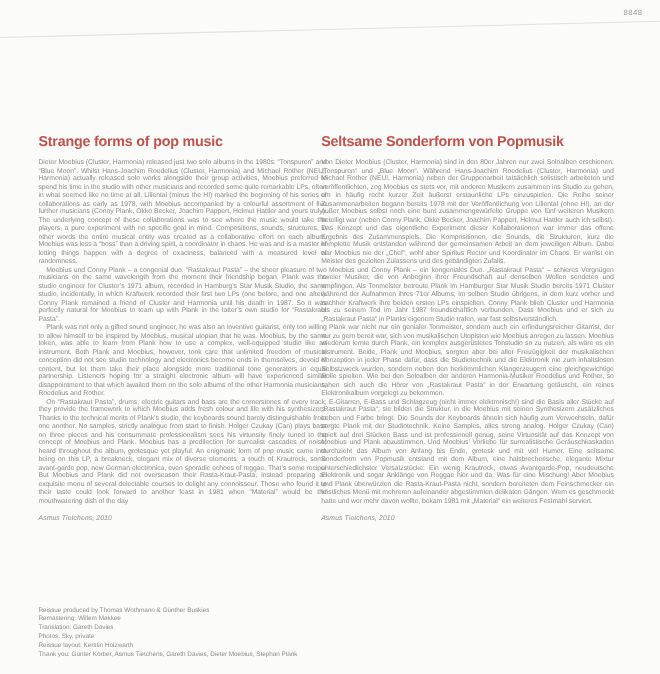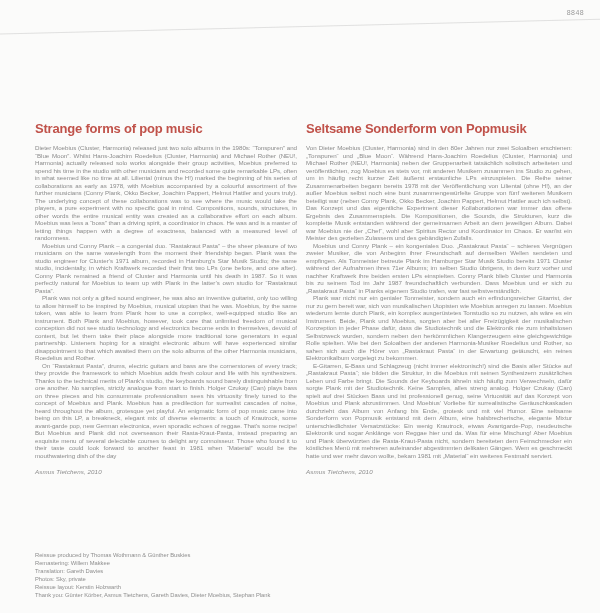--- a/index.html
+++ b/index.html
@@ -22,21 +22,21 @@
   .page-number {
     position: absolute;
     top: 9px;
     right: 16px;
     font-size: 7px;
     color: #9a9a9a;
     letter-spacing: 0.4px;
   }
   .column { position: absolute; top: 121px; }
   .column.left  { left: 35px;  width: 262px; }
-  .column.right { left: 306px; width: 266px; }
+  .column.right { left: 292px; width: 266px; }
   .heading {
     font-size: 13px;
     font-weight: bold;
     color: #c0524a;
     letter-spacing: -0.2px;
     margin-bottom: 8px;
     white-space: nowrap;
   }
   .prose p {
     font-size: 6.2px;

